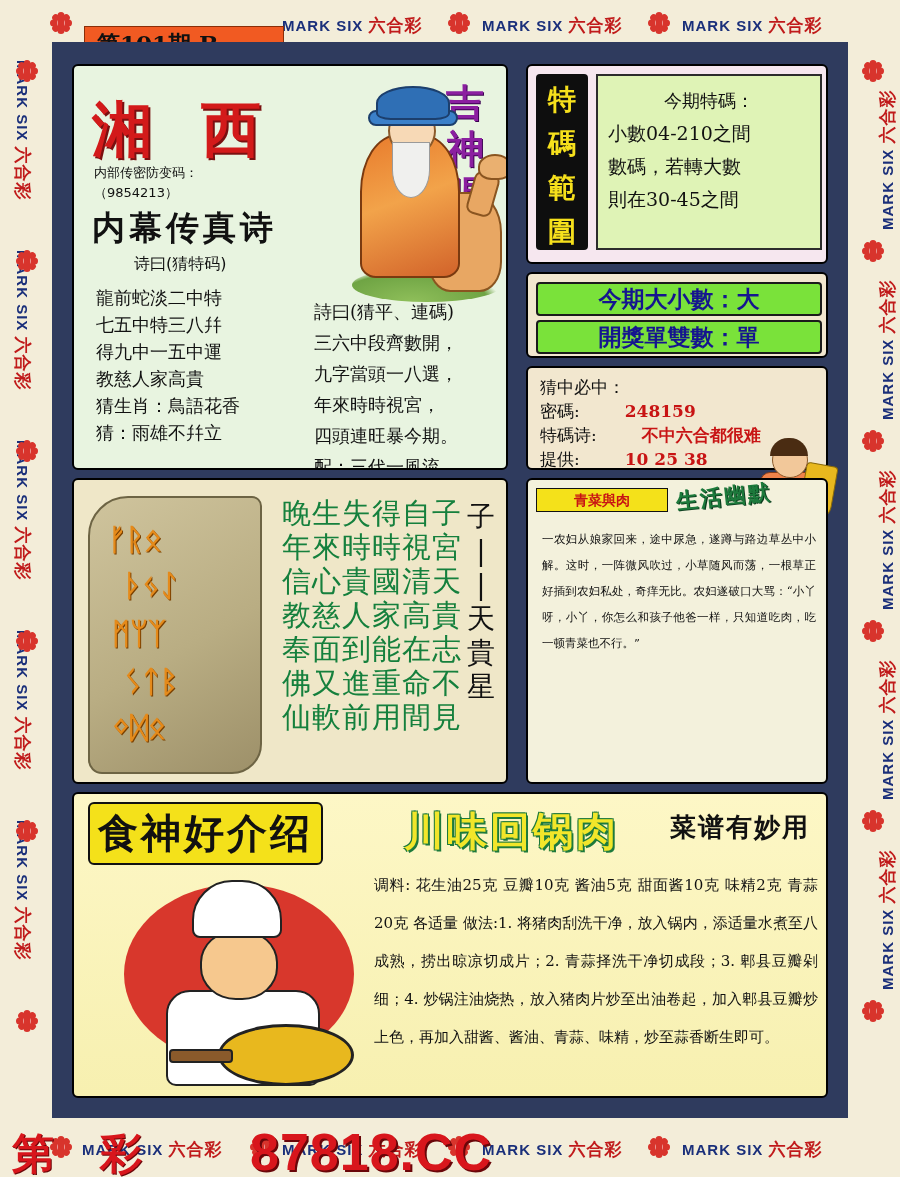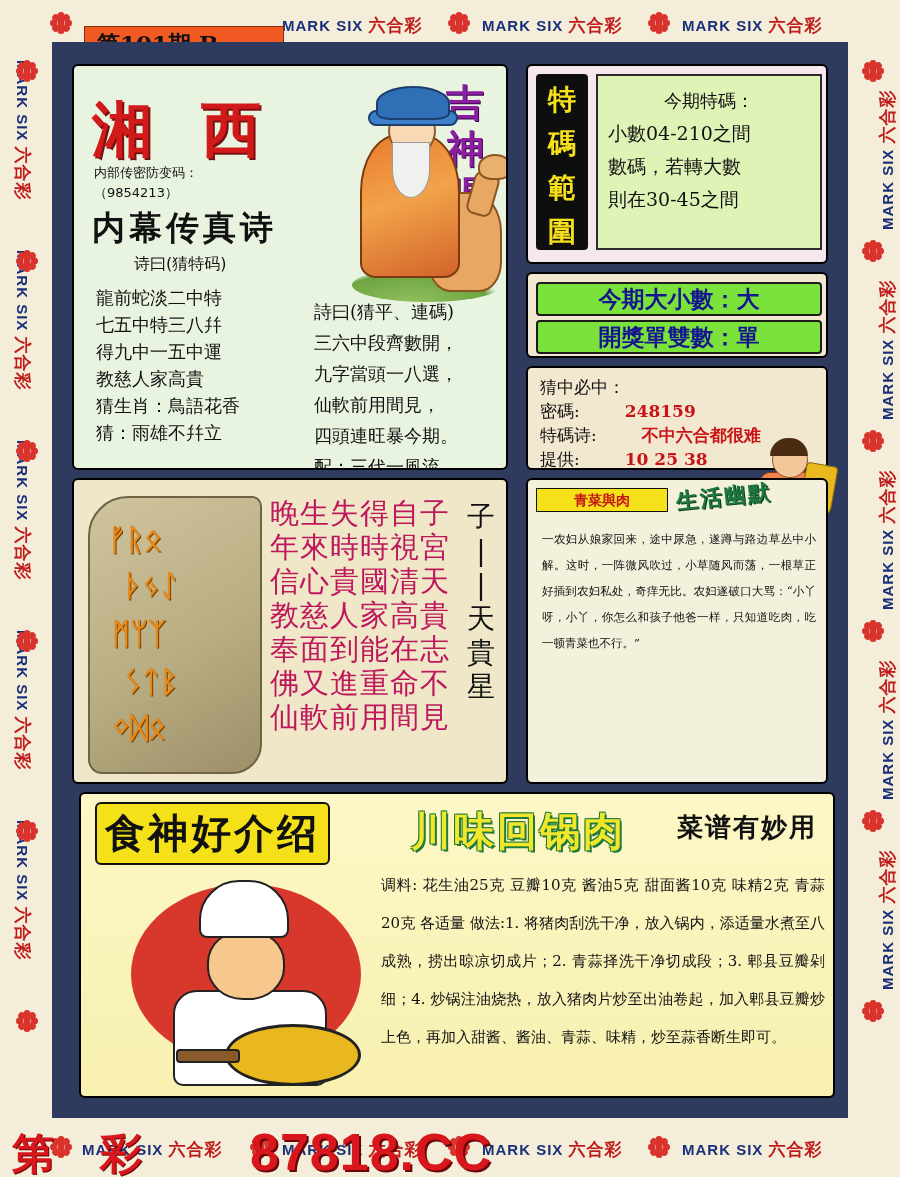--- a/index.html
+++ b/index.html
@@ -114,40 +114,40 @@
      background:#e8b81e;border-radius:4px 4px 16px 16px;border:1px solid #8a6a08;
      transform:rotate(10deg);}
 
   
   #tabletPanel{left:20px;top:436px;width:436px;height:306px;background:#efe7c8;border-radius:6px;overflow:hidden;}
   .stone{position:absolute;left:14px;top:16px;width:170px;height:274px;
      background:linear-gradient(150deg,#cfc49d 0%,#b9ad83 55%,#9d9069 100%);
      border:2px solid #6d6444;border-radius:40px 10px 30px 14px;}
   .glyph{position:absolute;color:#e58a1a;font-size:30px;font-weight:bold;
      font-family:"DejaVu Serif",serif;text-shadow:1px 1px 0 #7a4000;}
-  .bigchars{position:absolute;left:196px;top:16px;width:230px;font-size:29px;
-     color:#be185d;font-family:"DejaVu Serif",serif;line-height:34px;letter-spacing:1px;}
+  .bigchars{position:absolute;left:208px;top:16px;width:230px;font-size:29px;
+     color:#15803d;font-family:"DejaVu Serif",serif;line-height:34px;letter-spacing:1px;}
   .bigchars .row{white-space:nowrap;}
   .dashcol{position:absolute;left:390px;top:20px;font-size:28px;color:#111;
      font-family:"DejaVu Serif",serif;line-height:34px;text-align:center;width:34px;}
 
   
   #jokePanel{left:474px;top:436px;width:302px;height:306px;background:#f3f1dc;border-radius:6px;overflow:hidden;}
   .jokeTag{position:absolute;left:8px;top:8px;width:130px;height:22px;background:#f4e11a;
      border:1px solid #111;color:#c81414;font-size:14px;font-weight:bold;text-align:center;
      line-height:22px;font-family:"DejaVu Serif",serif;}
   .jokeTitle{position:absolute;left:148px;top:2px;font-size:22px;font-weight:bold;
      color:#1d7a3c;font-family:"DejaVu Serif",serif;letter-spacing:2px;
      transform:rotate(-6deg);text-shadow:1px 1px 0 #0a3a1c;}
   .jokeBody{position:absolute;left:14px;top:46px;width:274px;font-size:11.5px;color:#111;
      line-height:26px;font-family:"DejaVu Serif",serif;text-align:justify;}
 
   
   #recipePanel{left:20px;top:750px;width:756px;height:306px;
-     background:linear-gradient(180deg,#fdf7c6 0%,#f7f0b0 100%);border-radius:6px;overflow:hidden;margin-left:7px;}
+     background:linear-gradient(180deg,#fdf7c6 0%,#f7f0b0 100%);border-radius:6px;overflow:hidden;}
   .shishen{position:absolute;left:14px;top:8px;font-size:40px;font-weight:bold;
      color:#111;background:#f4e11a;border:2px solid #111;padding:2px 8px;border-radius:6px;
      font-family:"DejaVu Serif",serif;letter-spacing:3px;}
   .dishname{position:absolute;left:330px;top:10px;font-size:40px;font-weight:bold;
      color:#f2e62a;font-family:"DejaVu Serif",serif;letter-spacing:3px;
      text-shadow:2px 2px 0 #1d7a3c,-1px -1px 0 #1d7a3c,1px -1px 0 #1d7a3c,-1px 1px 0 #1d7a3c;}
   .caipu{position:absolute;right:16px;top:16px;font-size:26px;font-weight:bold;color:#111;
      font-family:"DejaVu Serif",serif;letter-spacing:2px;}
   .recipeText{position:absolute;left:300px;top:72px;width:444px;font-size:15px;color:#111;
      line-height:38px;font-family:"DejaVu Serif",serif;text-align:justify;}
@@ -326,21 +326,21 @@
         <div>得九中一五中運</div>
         <div>教慈人家高貴</div>
         <div>猜生肖：鳥語花香</div>
         <div>猜：雨雄不幷立</div>
       </div>
 
       <div class="poemR">
         <div>詩曰(猜平、連碼)</div>
         <div>三六中段齊數開，</div>
         <div>九字當頭一八選，</div>
-        <div>仙軟前用間見，</div>
+        <div>年來時時視宮，</div>
         <div>四頭連旺暴今期。</div>
         <div>配：三代一風流</div>
       </div>
 
       <div class="jishen">吉神賜贈</div>
 
       <div class="god">
         <div class="grass"></div>
         <div class="deer">
           <div class="dneck"></div>

